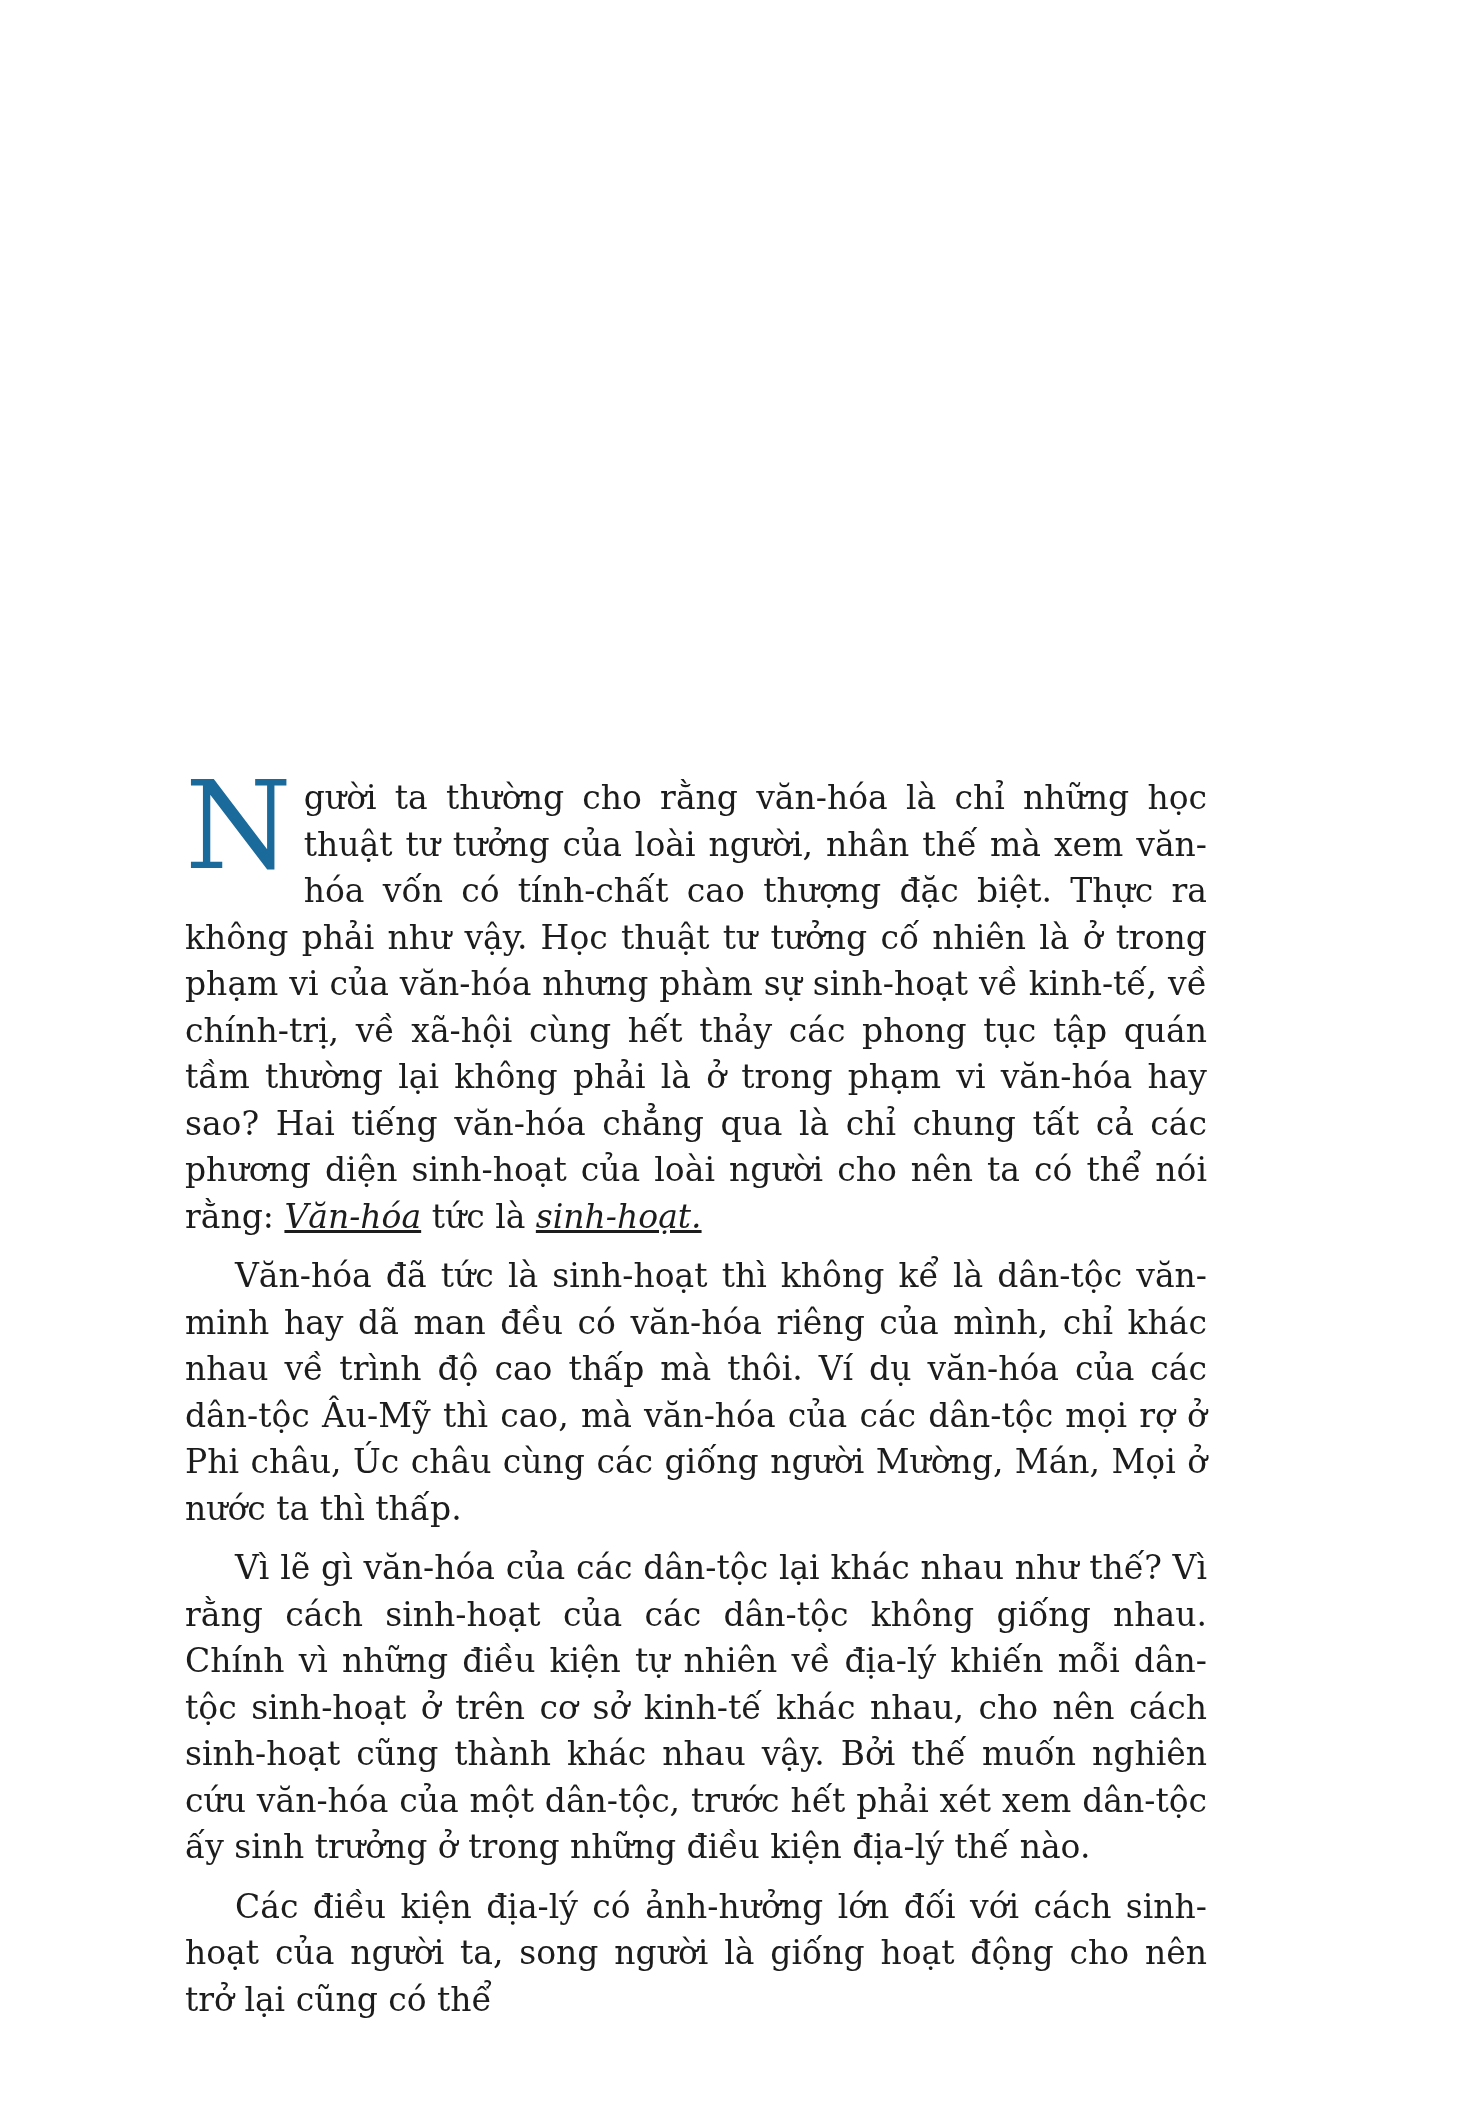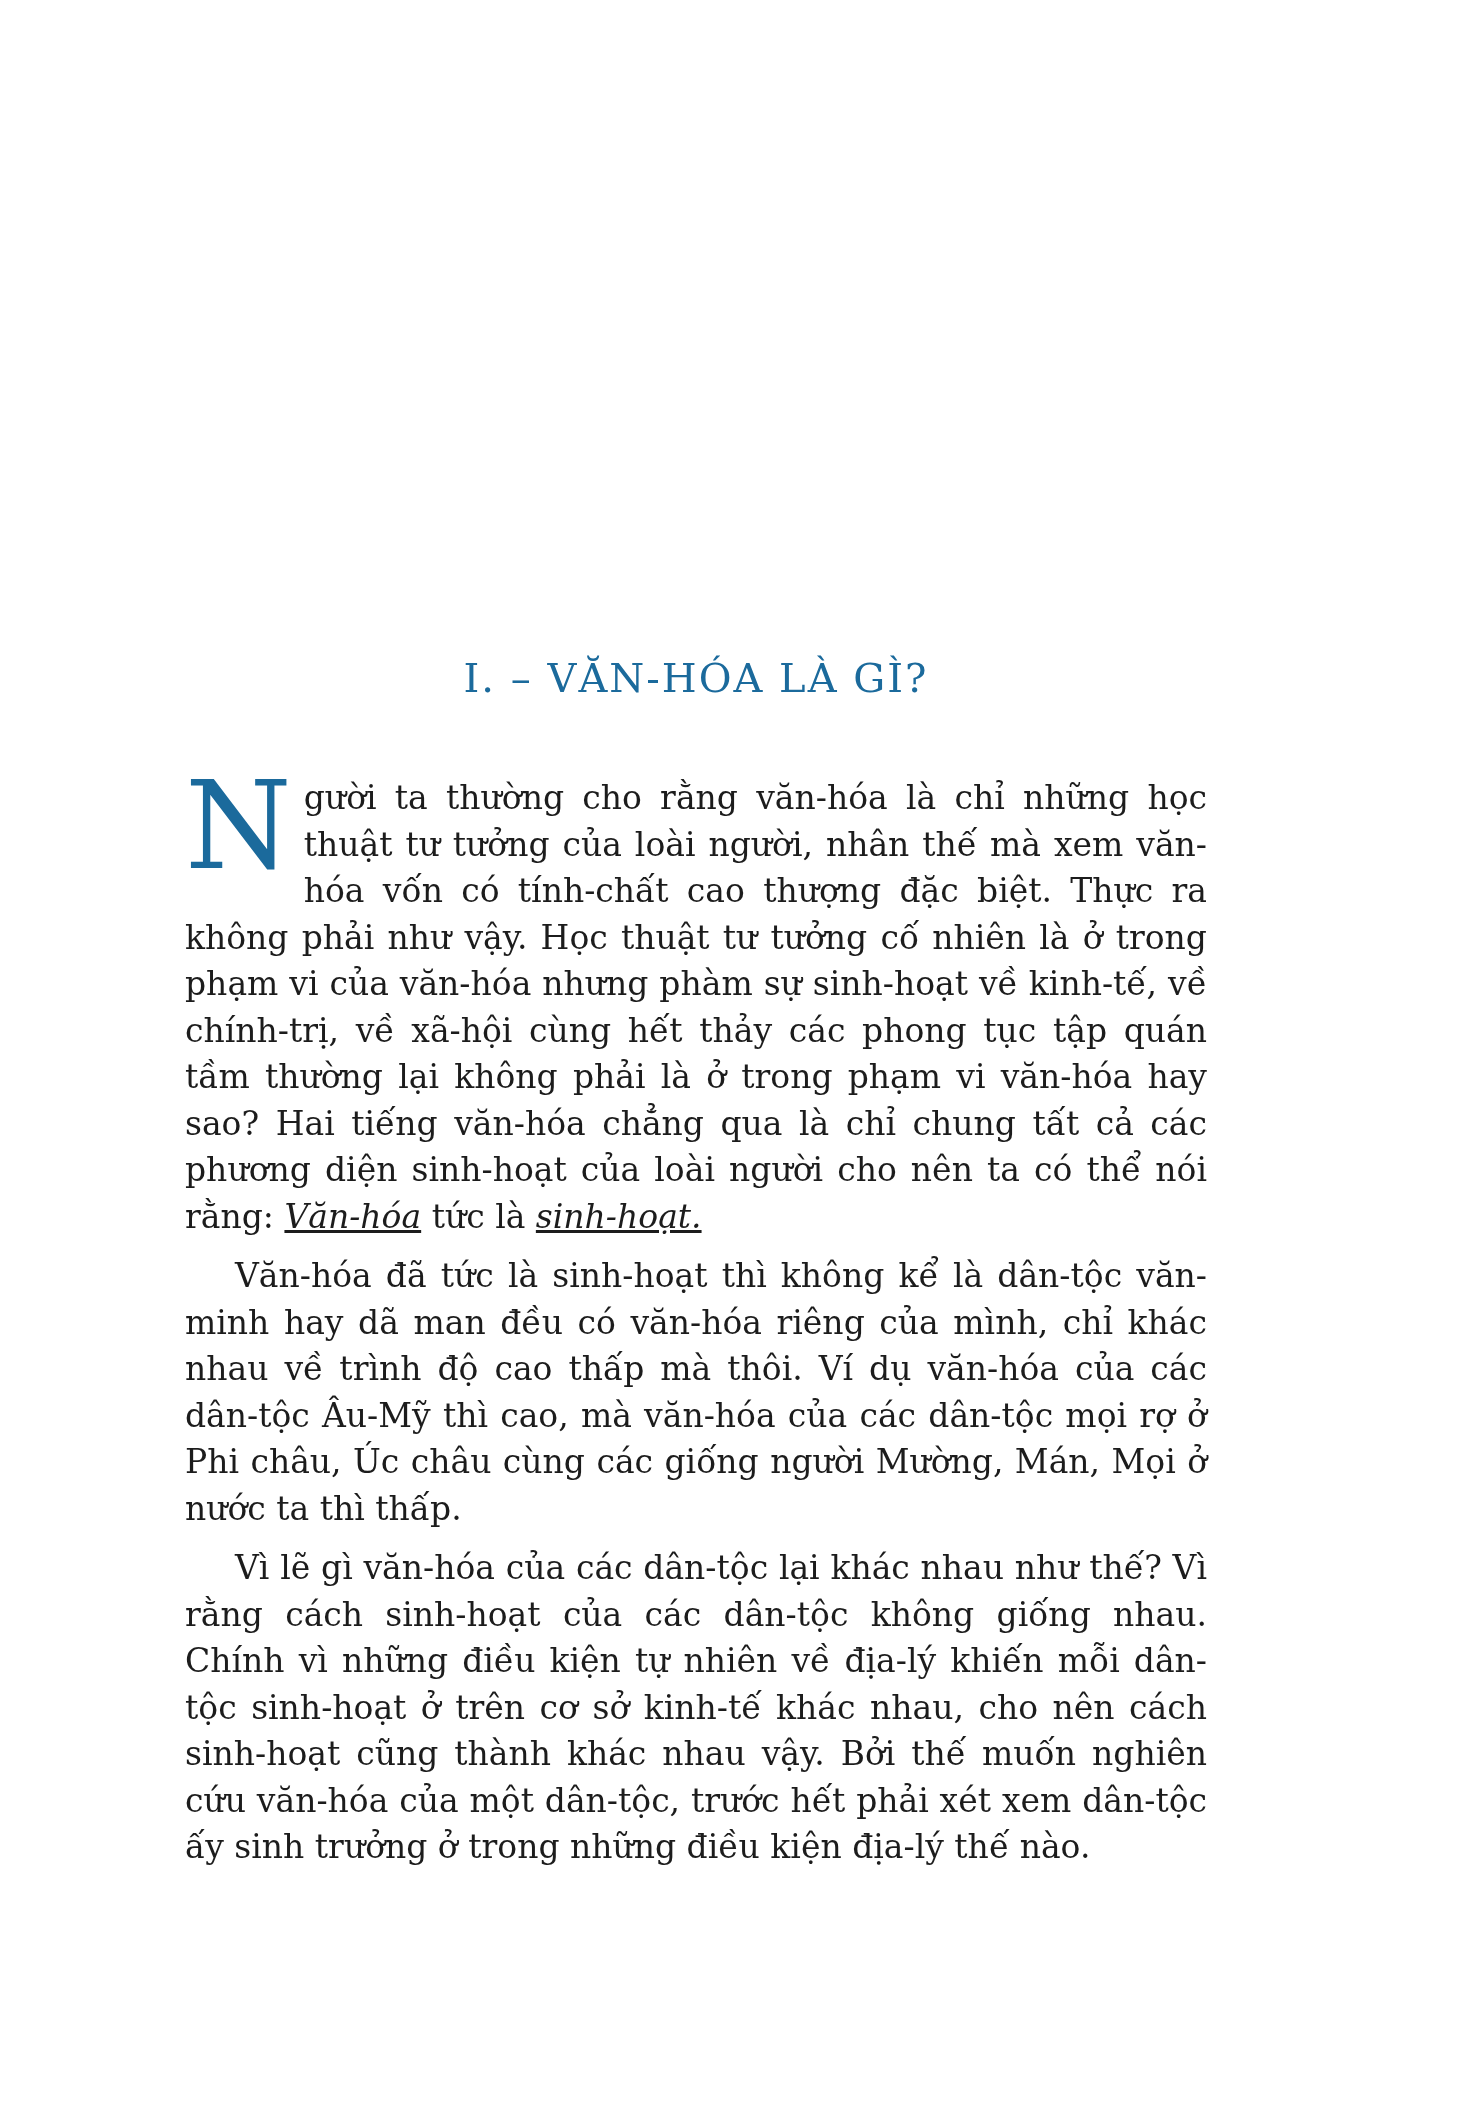--- a/index.html
+++ b/index.html
@@ -55,19 +55,19 @@
   }
   .italic {
     font-style: italic;
     text-decoration: underline;
   }
 </style>
 </head>
 <body>
 
 <div class="page">
-  <h1 class="chapter-title">I. – VĂN-HÓA LÀ GÌ?</h1>
   <div class="article-body">
       <p class="para first"><span class="drop-cap">N</span><span>gười ta thường cho rằng văn-hóa là chỉ những học thuật tư tưởng của loài người, nhân thế mà xem văn-hóa vốn có tính-chất cao thượng đặc biệt. Thực ra không phải như vậy. Học thuật tư tưởng cố nhiên là ở trong phạm vi của văn-hóa nhưng phàm sự sinh-hoạt về kinh-tế, về chính-trị, về xã-hội cùng hết thảy các phong tục tập quán tầm thường lại không phải là ở trong phạm vi văn-hóa hay sao? Hai tiếng văn-hóa chẳng qua là chỉ chung tất cả các phương diện sinh-hoạt của loài người cho nên ta có thể nói rằng: </span><span class="italic">Văn-hóa</span><span> tức là </span><span class="italic">sinh-hoạt.</span></p>
       <p class="para"><span>Văn-hóa đã tức là sinh-hoạt thì không kể là dân-tộc văn-minh hay dã man đều có văn-hóa riêng của mình, chỉ khác nhau về trình độ cao thấp mà thôi. Ví dụ văn-hóa của các dân-tộc Âu-Mỹ thì cao, mà văn-hóa của các dân-tộc mọi rợ ở Phi châu, Úc châu cùng các giống người Mường, Mán, Mọi ở nước ta thì thấp.</span></p>
       <p class="para"><span>Vì lẽ gì văn-hóa của các dân-tộc lại khác nhau như thế? Vì rằng cách sinh-hoạt của các dân-tộc không giống nhau. Chính vì những điều kiện tự nhiên về địa-lý khiến mỗi dân-tộc sinh-hoạt ở trên cơ sở kinh-tế khác nhau, cho nên cách sinh-hoạt cũng thành khác nhau vậy. Bởi thế muốn nghiên cứu văn-hóa của một dân-tộc, trước hết phải xét xem dân-tộc ấy sinh trưởng ở trong những điều kiện địa-lý thế nào.</span></p>
+      <p class="para"><span>Các điều kiện địa-lý có ảnh-hưởng lớn đối với cách sinh-hoạt của người ta, song người là giống hoạt động cho nên trở lại cũng có thể</span></p>
     </div>
 </div>
 
 </body></html>

